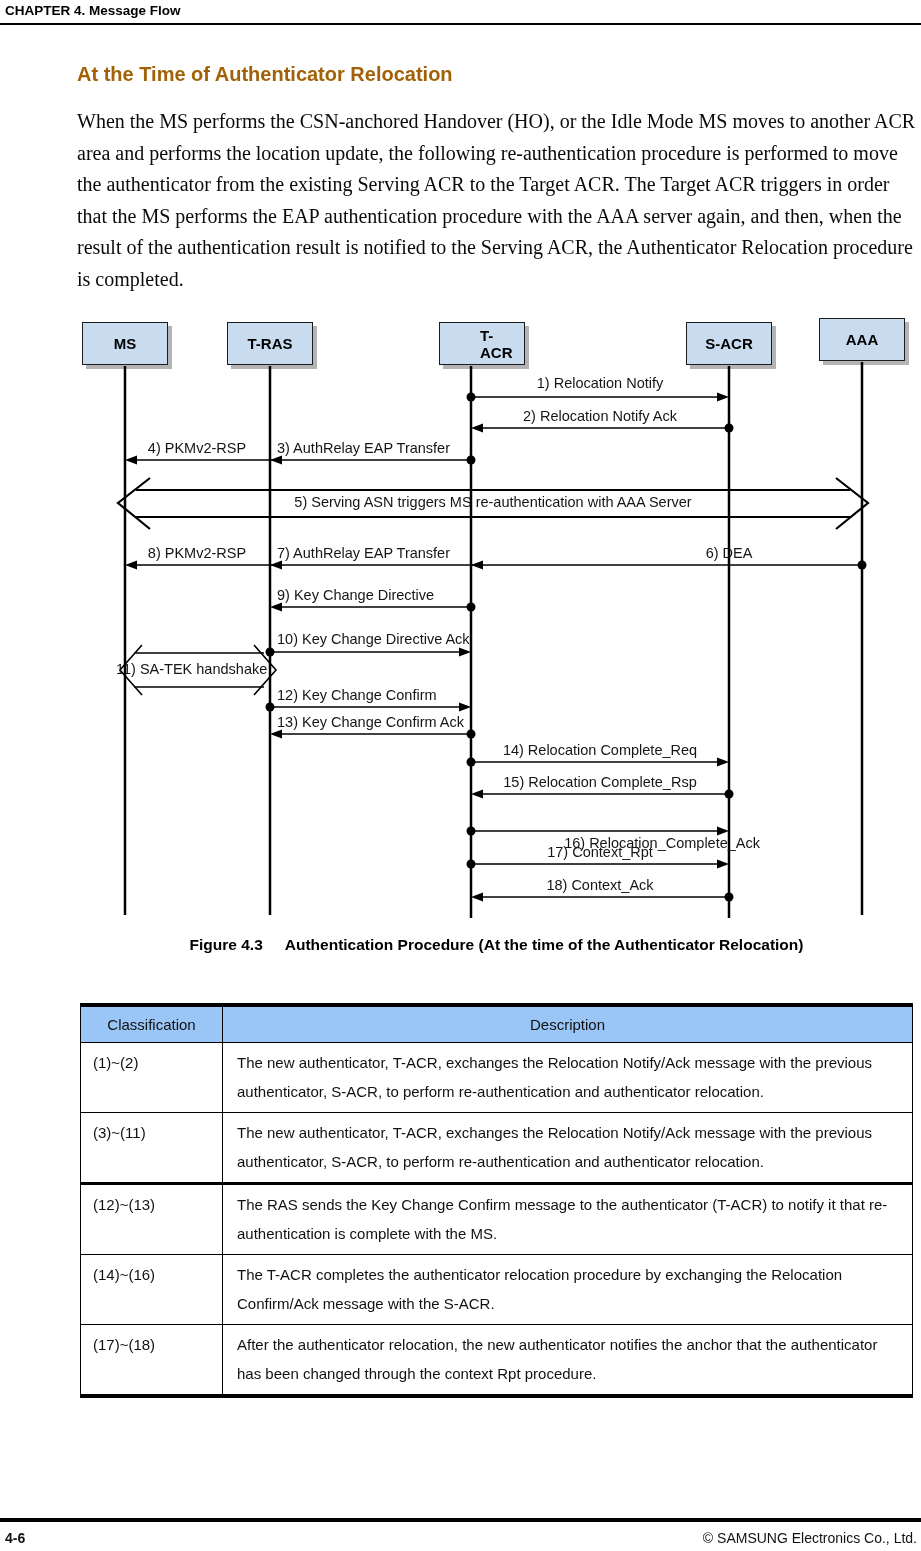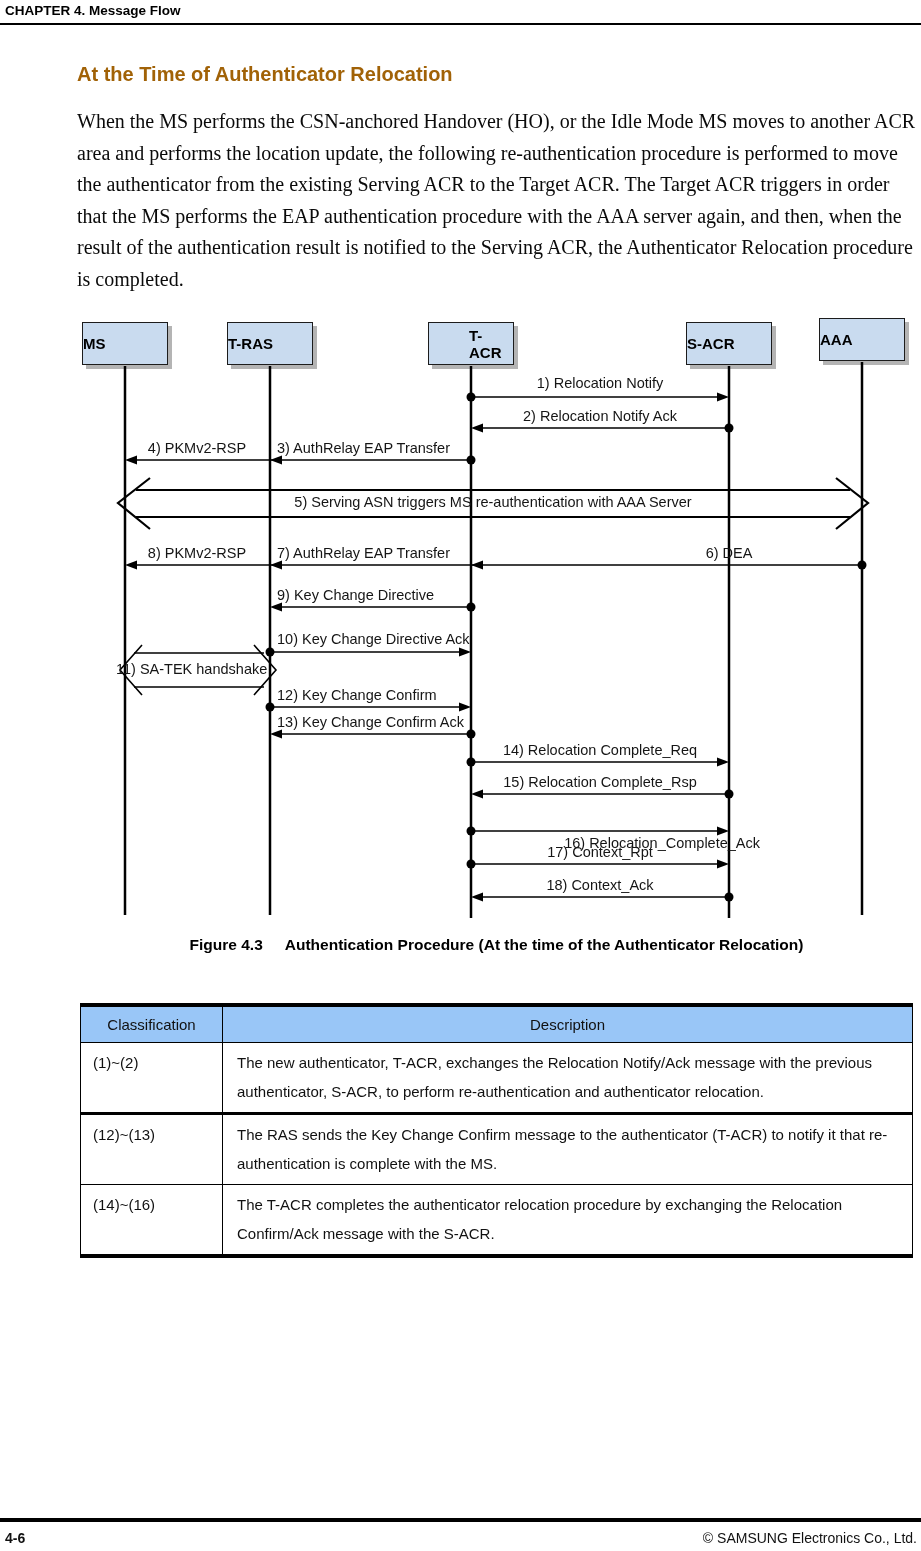--- a/index.html
+++ b/index.html
@@ -10,21 +10,21 @@
   .chapter { position:absolute; left:5px; top:3px; font-size:13.5px; font-weight:bold; color:#000; }
   .header-rule { position:absolute; left:0; top:23px; width:921px; height:2px; background:#000; }
 
   
   .sec-title { position:absolute; left:77px; top:63px; font-size:20px; font-weight:bold; color:#a16207; }
   .intro { position:absolute; left:77px; top:106px; width:840px; font-family:"Liberation Serif",serif; font-size:20px; line-height:31.5px; color:#0a0a0a; }
 
   
   .diagram { position:absolute; left:0; top:315px; width:921px; height:612px; }
   .ebox { position:absolute; width:86px; height:43px; background:#C9DBEF; border:1.6px solid #1c1c1c;
-          box-shadow:4px 4px 0 #b4b4b4; display:flex; align-items:center; justify-content:flex-start;
+          box-shadow:4px 4px 0 #b4b4b4; display:flex; align-items:center; justify-content:center;
           font-size:15px; font-weight:bold; color:#000; }
   .dg-svg { position:absolute; left:0; top:0; }
   .mlabel { position:absolute; font-size:14.5px; color:#151515; white-space:nowrap; }
   .mcenter { text-align:center; }
 
   
   .caption { position:absolute; left:80px; top:936px; width:833px; text-align:center; font-size:15.5px; font-weight:bold; color:#000; }
   .caption .cap-num { margin-right:22px;margin-top:17px; }
 
   
@@ -54,21 +54,21 @@
   <div class="intro">When the MS performs the CSN-anchored Handover (HO), or the Idle Mode MS moves to another ACR area and performs the location update, the following re-authentication procedure is performed to move the authenticator from the existing Serving ACR to the Target ACR. The Target ACR triggers in order that the MS performs the EAP authentication procedure with the AAA server again, and then, when the result of the authentication result is notified to the Serving ACR, the Authenticator Relocation procedure is completed.</div>
 
   <div class="diagram">
 
     <div class="ebox" style="left:82px;  top:7px;">
         <span>MS</span>
       </div>
     <div class="ebox" style="left:227px; top:7px;">
         <span>T-RAS</span>
       </div>
-    <div class="ebox" style="left:428px; top:7px;padding-left:40px;">
+    <div class="ebox" style="left:439px; top:7px;padding-left:40px;">
         <span>T-ACR</span>
       </div>
     <div class="ebox" style="left:686px; top:7px;">
         <span>S-ACR</span>
       </div>
     <div class="ebox" style="left:819px; top:3px;">
         <span>AAA</span>
       </div>
 
     <svg class="dg-svg" width="921" height="612" viewBox="0 0 921 612">
@@ -206,28 +206,36 @@
       <tr>
         <th style="width:142px;">Classification</th>
         <th>Description</th>
       </tr>
     </thead>
     <tbody>
       <tr>
         <td class="cls">(1)~(2)</td>
         <td>The new authenticator, T-ACR, exchanges the Relocation Notify/Ack message with the previous authenticator, S-ACR, to perform re-authentication and authenticator relocation.</td>
       </tr>
+      <tr>
+        <td class="cls">(3)~(11)</td>
+        <td>The new authenticator, T-ACR, exchanges the Relocation Notify/Ack message with the previous authenticator, S-ACR, to perform re-authentication and authenticator relocation.</td>
+      </tr>
       <tr class="thick-top">
         <td class="cls">(12)~(13)</td>
         <td>The RAS sends the Key Change Confirm message to the authenticator (T-ACR) to notify it that re-authentication is complete with the MS.</td>
       </tr>
       <tr>
         <td class="cls">(14)~(16)</td>
         <td>The T-ACR completes the authenticator relocation procedure by exchanging the Relocation Confirm/Ack message with the S-ACR.</td>
       </tr>
+      <tr>
+        <td class="cls">(17)~(18)</td>
+        <td>After the authenticator relocation, the new authenticator notifies the anchor that the authenticator has been changed through the context Rpt procedure.</td>
+      </tr>
     </tbody>
   </table>
 
   <div class="footer-rule"></div>
   <div class="page-num">4-6</div>
   <div class="copyright">© SAMSUNG Electronics Co., Ltd.</div>
 
 </div>
 
 </body></html>

